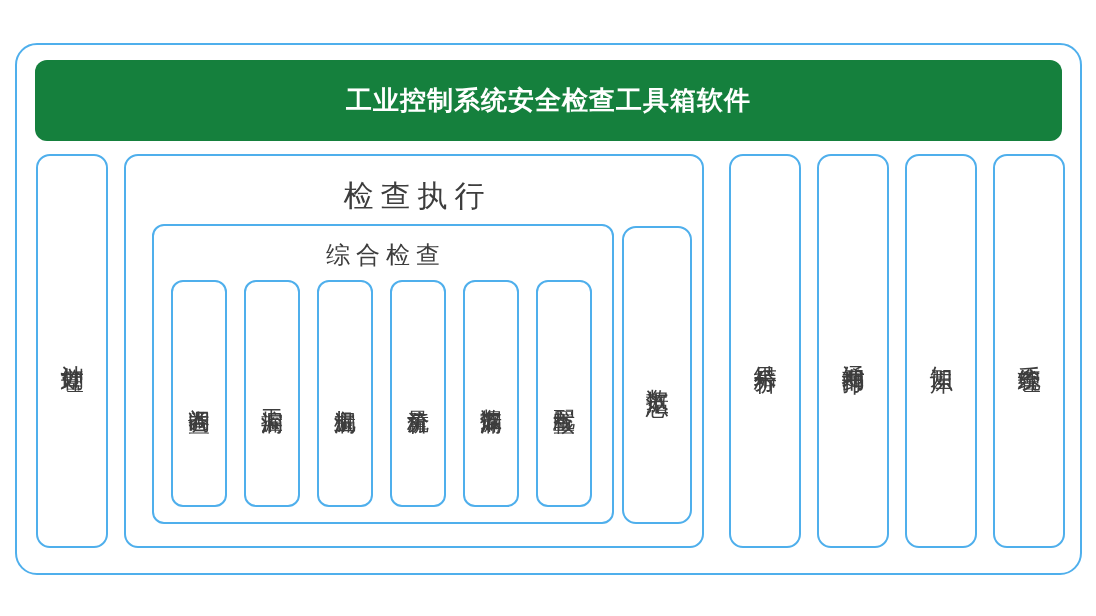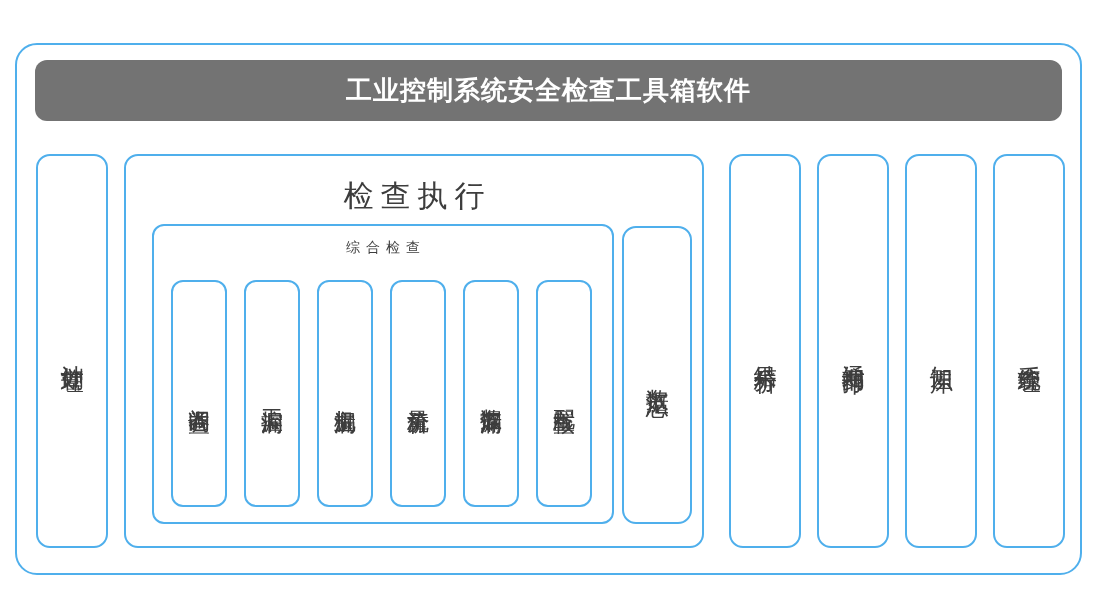--- a/index.html
+++ b/index.html
@@ -27,23 +27,23 @@
     border-radius: 22px;
     background: #ffffff;
   }
 
   
   #title-bar {
     position: absolute;
     left: 35px;
     top: 60px;
     width: 1027px;
-    height: 61px;
+    height: 81px;
     box-sizing: border-box;
-    background: #737373;
+    background: #15803d;
     border-radius: 12px;
     display: flex;
     align-items: center;
     justify-content: center;
   }
   #title-text {
     color: #ffffff;
     font-size: 26px;
     font-weight: bold;
     letter-spacing: 1px;
@@ -93,21 +93,21 @@
     white-space: nowrap;
   }
   #exec-title {
     top: 20px;
     font-size: 30px;
     letter-spacing: 7px;
     text-indent: 7px;
   }
   #comp-title {
     top: 13px;
-    font-size: 14px;
+    font-size: 24px;
     letter-spacing: 6px;
     text-indent: 6px;
   }
 </style>
 </head>
 <body>
 
 <div id="outer-frame"></div>
 
 <div id="title-bar">

